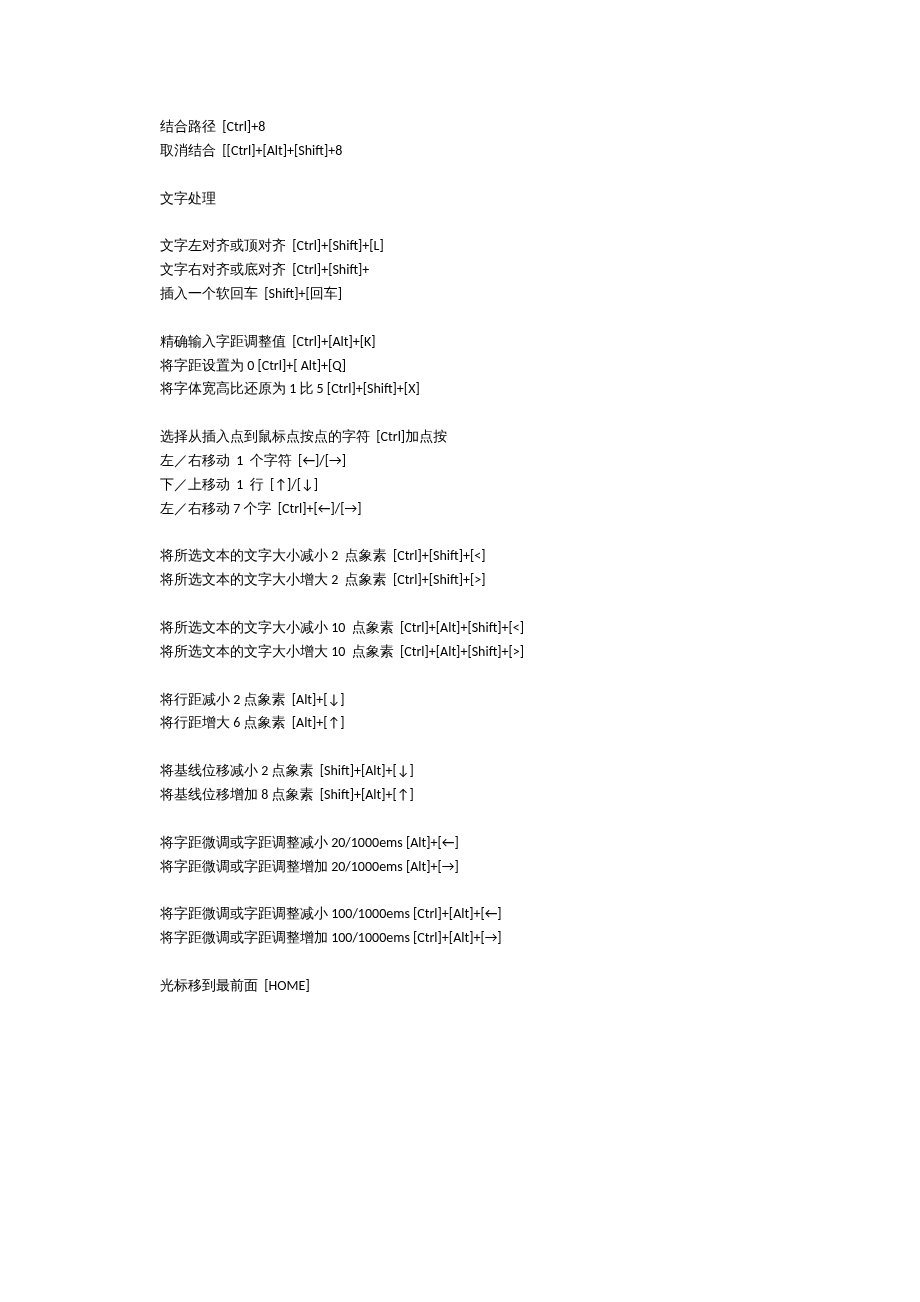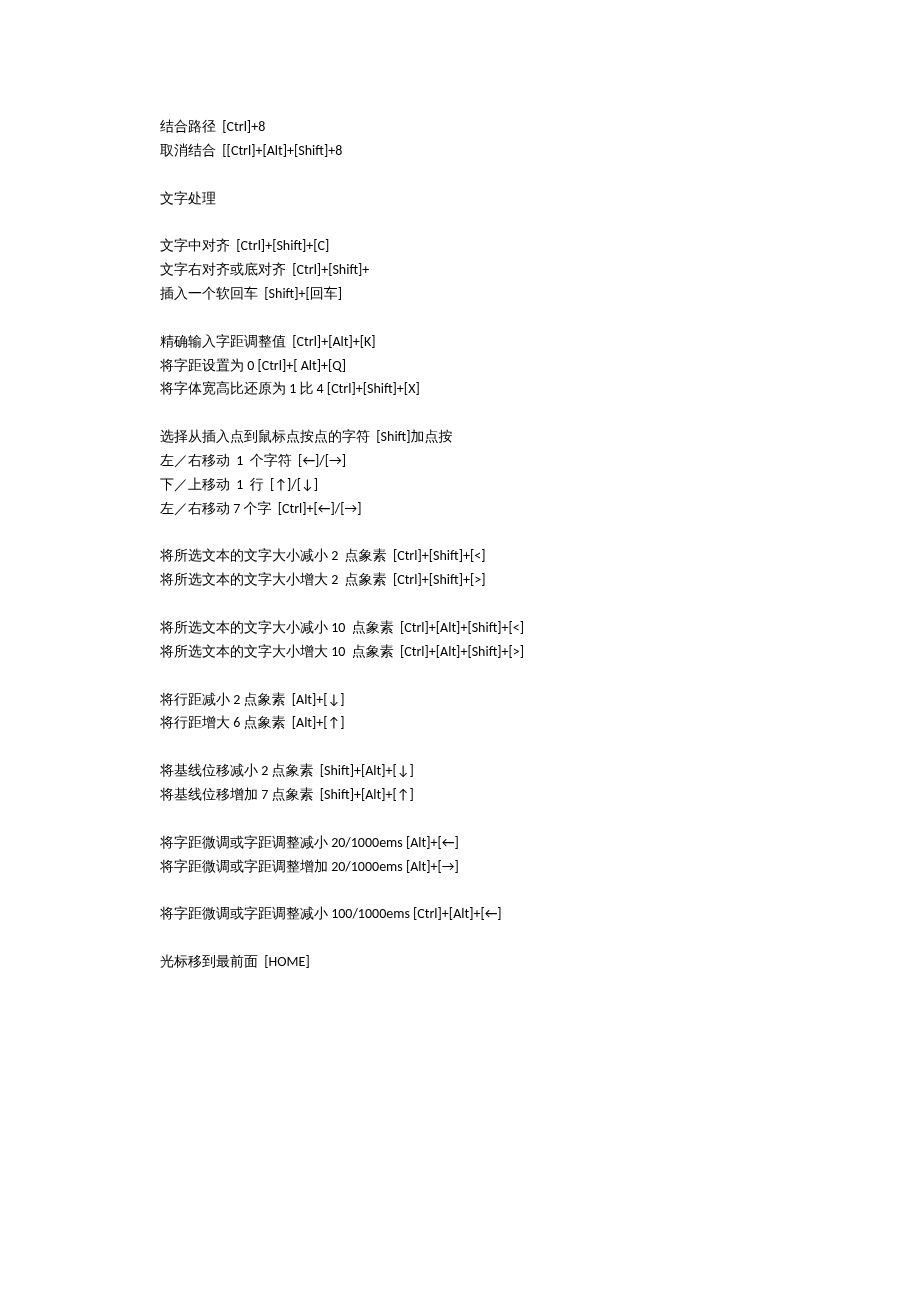--- a/index.html
+++ b/index.html
@@ -30,55 +30,56 @@
 <div class="page">
   <div id="content">
       <div class="block">
         <div class="line">结合路径  [Ctrl]+8</div>
         <div class="line">取消结合  [[Ctrl]+[Alt]+[Shift]+8</div>
       </div>
       <div class="block">
         <div class="line">文字处理</div>
       </div>
       <div class="block">
-        <div class="line">文字中对齐  [Ctrl]+[Shift]+[C]</div>
+        <div class="line">文字左对齐或顶对齐  [Ctrl]+[Shift]+[L]</div>
         <div class="line">文字右对齐或底对齐  [Ctrl]+[Shift]+</div>
         <div class="line">插入一个软回车  [Shift]+[回车]</div>
       </div>
       <div class="block">
         <div class="line">精确输入字距调整值  [Ctrl]+[Alt]+[K]</div>
         <div class="line">将字距设置为 0 [Ctrl]+[ Alt]+[Q]</div>
-        <div class="line">将字体宽高比还原为 1 比 4 [Ctrl]+[Shift]+[X]</div>
+        <div class="line">将字体宽高比还原为 1 比 5 [Ctrl]+[Shift]+[X]</div>
       </div>
       <div class="block">
-        <div class="line">选择从插入点到鼠标点按点的字符  [Shift]加点按</div>
+        <div class="line">选择从插入点到鼠标点按点的字符  [Ctrl]加点按</div>
         <div class="line">左／右移动  1  个字符  [←]/[→]</div>
         <div class="line">下／上移动  1  行  [↑]/[↓]</div>
         <div class="line">左／右移动 7 个字  [Ctrl]+[←]/[→]</div>
       </div>
       <div class="block">
         <div class="line">将所选文本的文字大小减小 2  点象素  [Ctrl]+[Shift]+[&lt;]</div>
         <div class="line">将所选文本的文字大小增大 2  点象素  [Ctrl]+[Shift]+[&gt;]</div>
       </div>
       <div class="block">
         <div class="line">将所选文本的文字大小减小 10  点象素  [Ctrl]+[Alt]+[Shift]+[&lt;]</div>
         <div class="line">将所选文本的文字大小增大 10  点象素  [Ctrl]+[Alt]+[Shift]+[&gt;]</div>
       </div>
       <div class="block">
         <div class="line">将行距减小 2 点象素  [Alt]+[↓]</div>
         <div class="line">将行距增大 6 点象素  [Alt]+[↑]</div>
       </div>
       <div class="block">
         <div class="line">将基线位移减小 2 点象素  [Shift]+[Alt]+[↓]</div>
-        <div class="line">将基线位移增加 7 点象素  [Shift]+[Alt]+[↑]</div>
+        <div class="line">将基线位移增加 8 点象素  [Shift]+[Alt]+[↑]</div>
       </div>
       <div class="block">
         <div class="line">将字距微调或字距调整减小 20/1000ems [Alt]+[←]</div>
         <div class="line">将字距微调或字距调整增加 20/1000ems [Alt]+[→]</div>
       </div>
       <div class="block">
         <div class="line">将字距微调或字距调整减小 100/1000ems [Ctrl]+[Alt]+[←]</div>
+        <div class="line">将字距微调或字距调整增加 100/1000ems [Ctrl]+[Alt]+[→]</div>
       </div>
       <div class="block">
         <div class="line">光标移到最前面  [HOME]</div>
       </div>
     </div>
 </div>
 
 </body></html>

